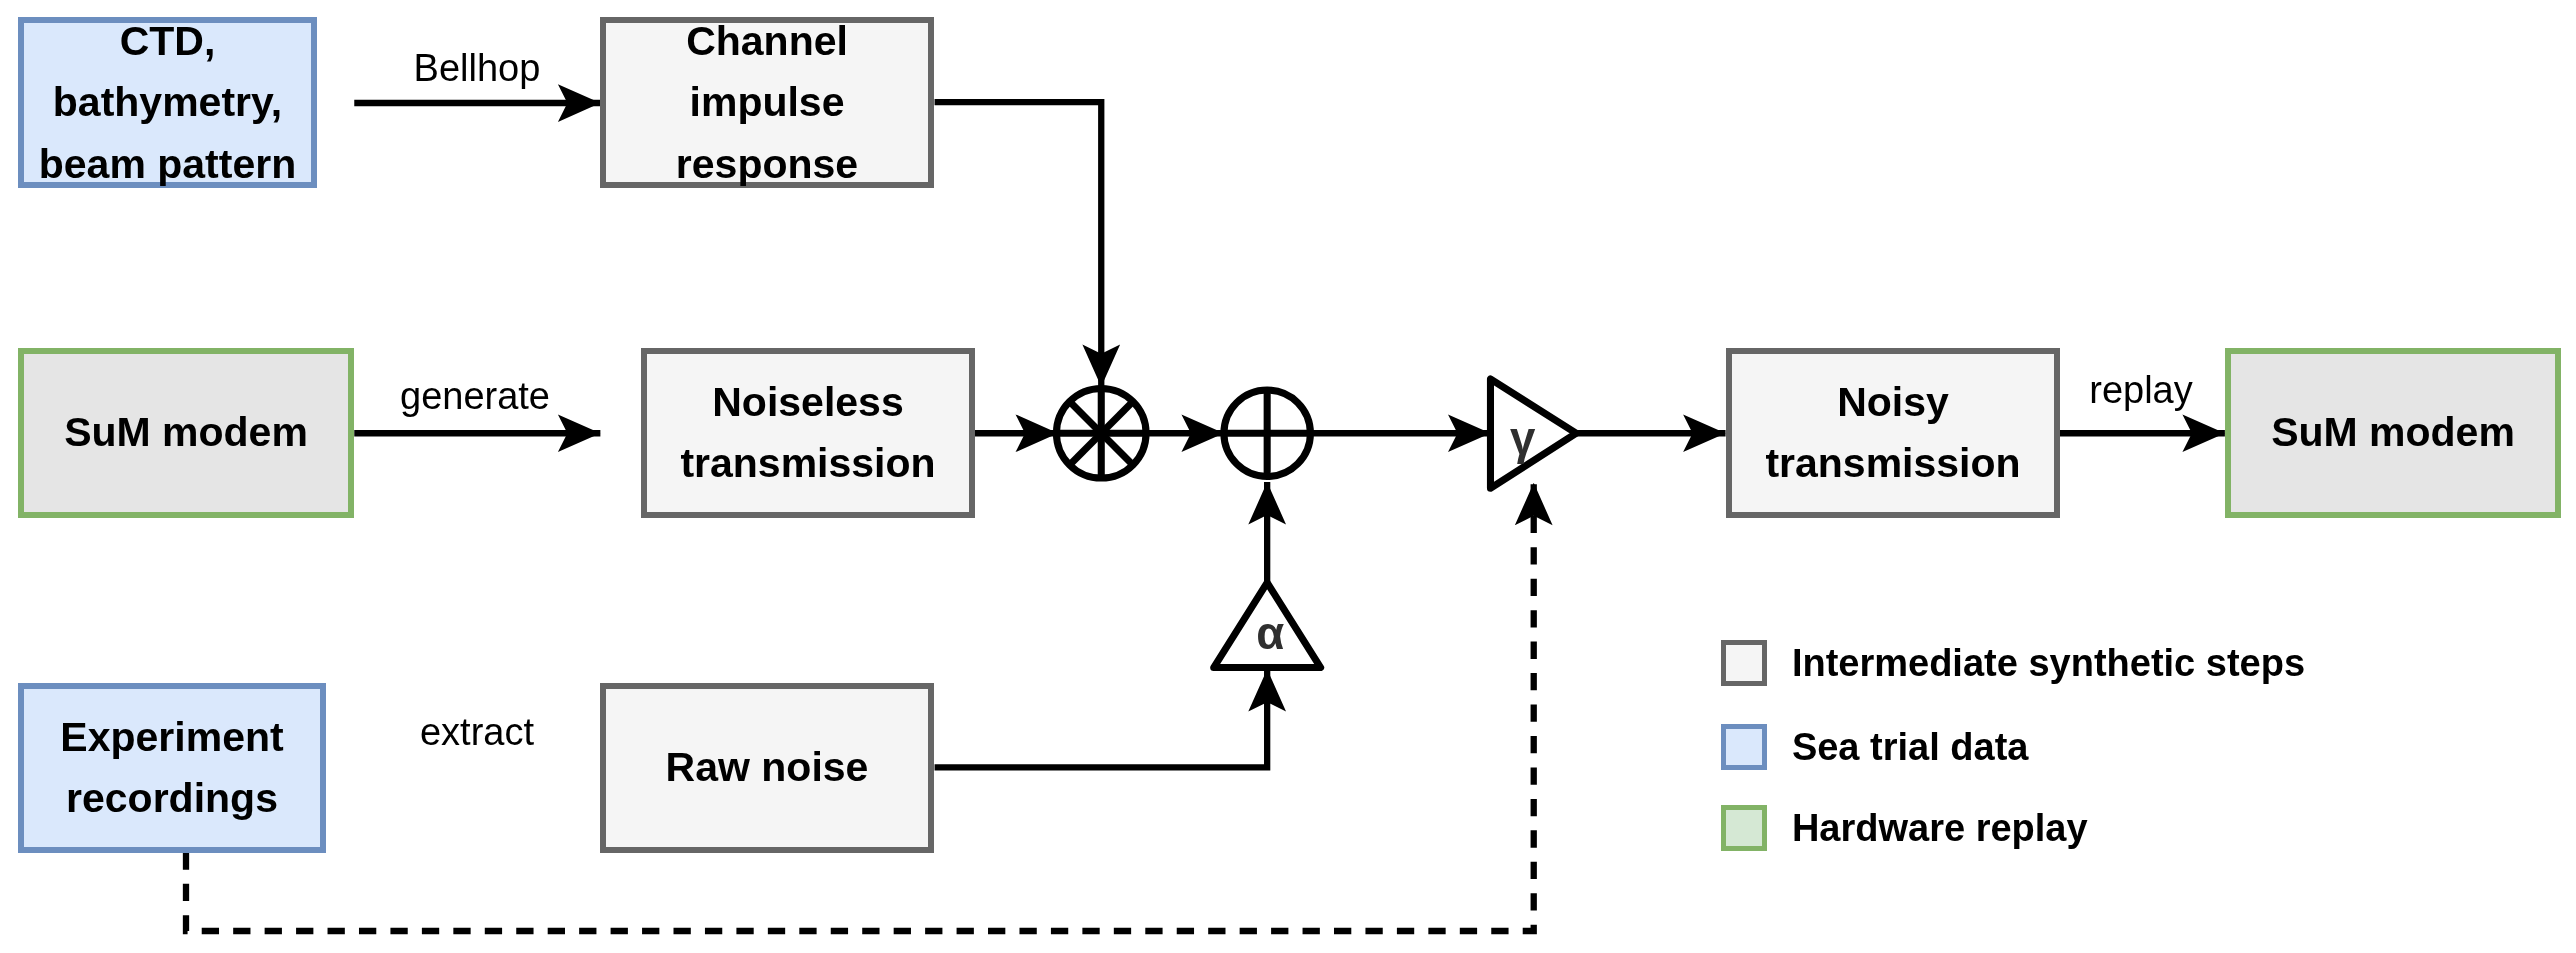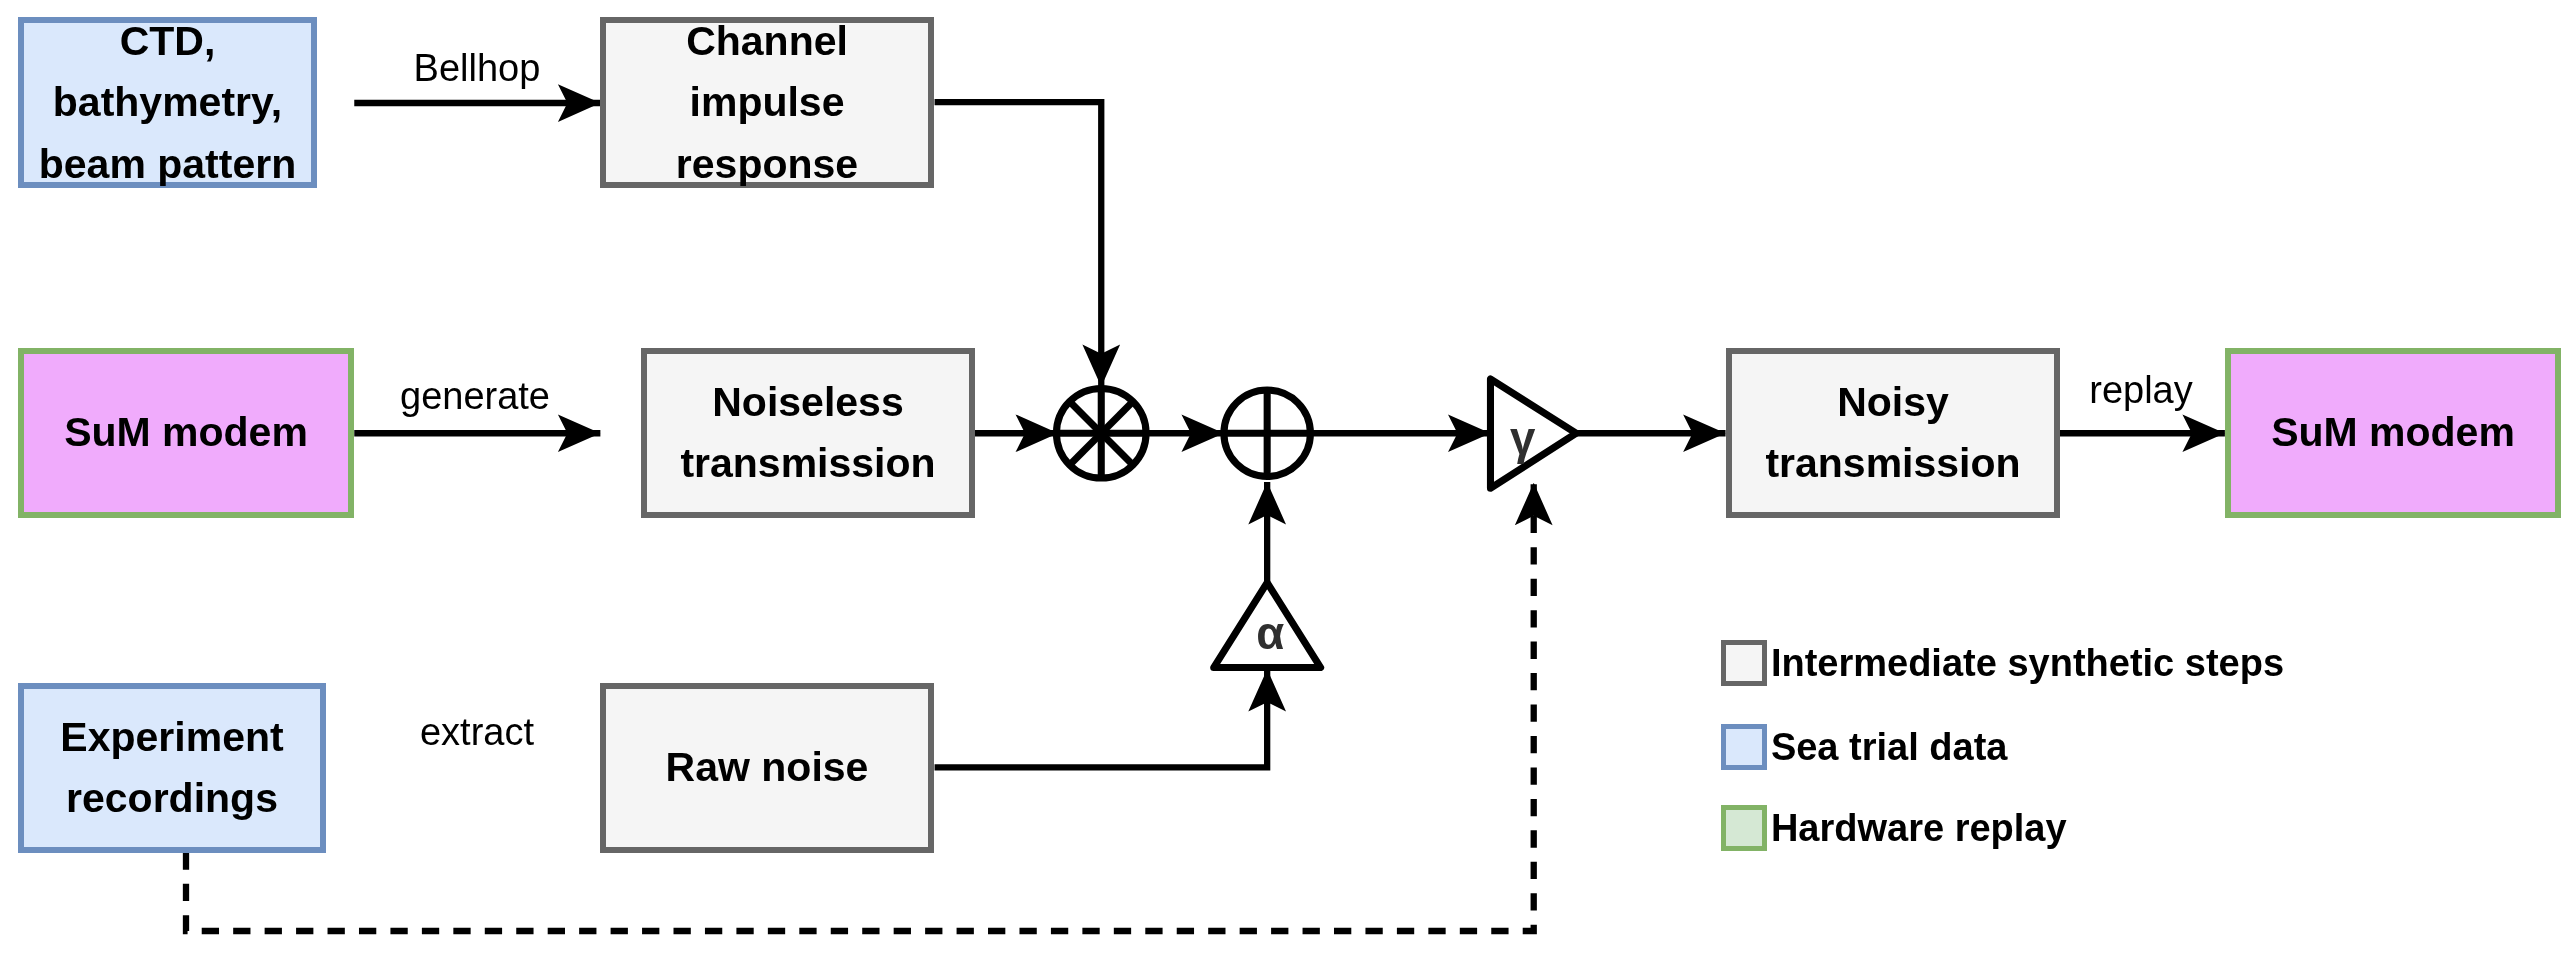--- a/index.html
+++ b/index.html
@@ -35,33 +35,34 @@
     justify-content: center;
     text-align: center;
     font-size: 41px;
     font-weight: 700;
     color: #000000;
     line-height: 1.5;
   }
   .node .node-label { white-space: pre-line; }
   .node.intermediate { background: #f5f5f5; border: 6.3px solid #666666; }
   .node.sea-trial    { background: #dae8fc; border: 6.3px solid #6c8ebf; }
-  .node.hardware     { background: #f0abfc; border: 6.3px solid #82b366; }
+  .node.hardware     { background: #e5e5e5; border: 6.3px solid #82b366; }
   .edge-label {
     position: absolute;
     transform: translate(-50%, -50%);
     font-size: 38px;
     font-weight: 400;
     color: #000000;
     white-space: nowrap;
   }
   .legend-item {
     position: absolute;
     display: flex;
     align-items: center;
+    gap: 21px;
   }
   .legend-swatch {
     box-sizing: border-box;
     width: 46px; height: 46px;
     flex: 0 0 46px;
   }
   .legend-swatch.sw-intermediate { background: #f5f5f5; border: 5.5px solid #666666; }
   .legend-swatch.sw-sea-trial    { background: #dae8fc; border: 5.5px solid #6c8ebf; }
   .legend-swatch.sw-hardware     { background: #d5e8d4; border: 5.5px solid #82b366; }
   .legend-label {

